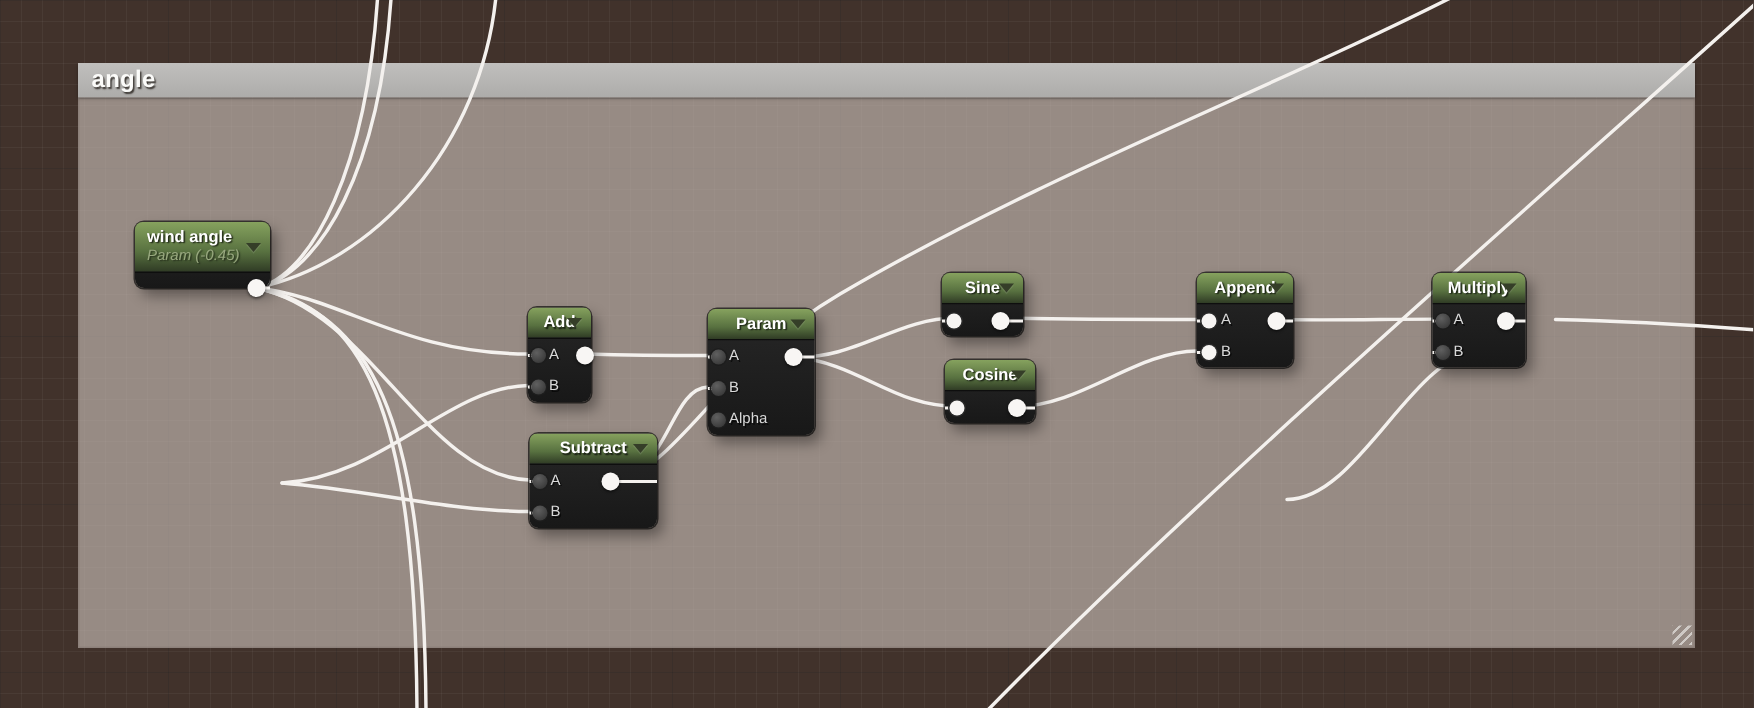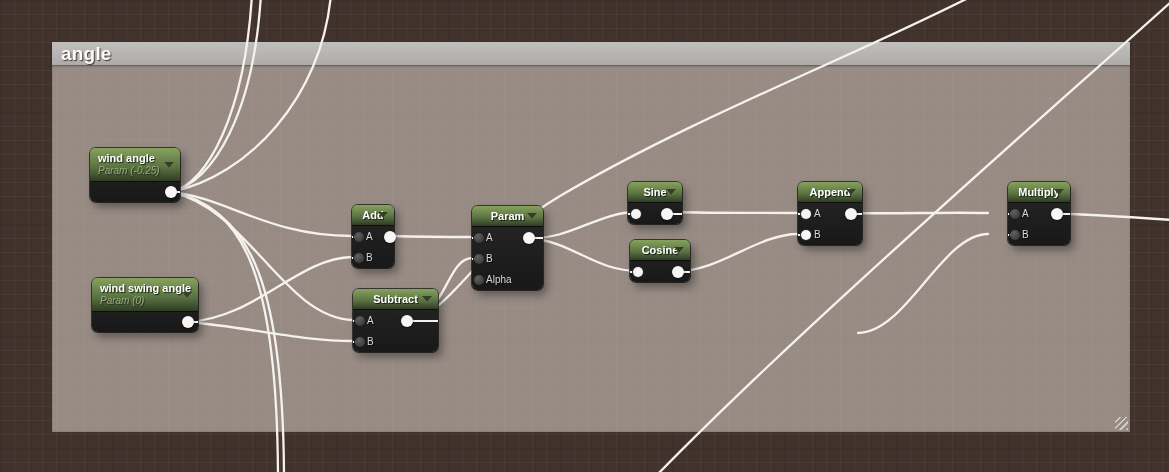--- a/index.html
+++ b/index.html
@@ -21,21 +21,21 @@
     background:rgba(208,199,192,0.60);
     box-shadow:inset 0 0 0 1px rgba(120,110,104,.35);
   }
   .comment-header{
     position:absolute; left:0; top:0; right:0; height:23px;
     background:linear-gradient(#c0bfbd,#adacaa);
     box-shadow:0 1px 2px rgba(0,0,0,.35);
     display:flex; align-items:center;
   }
   .comment-title{
-    font-size:19px; font-weight:bold; color:#fbfbf9; padding-left:9px;
+    font-size:16px; font-weight:bold; color:#fbfbf9; padding-left:9px;
     text-shadow:1px 1px 1px rgba(40,35,30,.85); letter-spacing:.2px;
   }
   .resize-handle{
     position:absolute; right:2px; bottom:2px; width:13px; height:13px; opacity:.55;
     background:repeating-linear-gradient(135deg, transparent 0 3px, #fdfdfb 3px 4.5px);
   }
   
   #wires{position:absolute; left:0; top:0; pointer-events:none;}
   #wires path{fill:none; stroke:#f4f1ee; stroke-width:2.3; stroke-linecap:round;}
   
@@ -114,43 +114,32 @@
       <path d="M851,213 C898,214 942,212 988,213"></path>
       <path d="M858,333 C906,333 942,234 988,234"></path>
       <path d="M1037,213 C1090,214 1132,217 1172,220"></path>
     </g>
     <g>
       <path d="M656,476 C798,330 1042,118 1182,-8"></path>
       <path d="M409,320 C452,314 478,244 560,196 C700,114 856,56 980,-8"></path>
     </g>
   </svg>
 
-  <div class="node" style="left:90px;top:148px;width:90px;height:54px">
+  <div class="node" style="left:90px;top:148px;width:90px;height:44px">
     <div class="nhead param">
       <span class="ntitle">wind angle</span>
-      <span class="nsub">Param (-0.25)</span>
+      <span class="nsub">Param (-0.45)</span>
       <span class="tri"></span>
     </div>
     <div class="nbody outrow" style="top:33px">
       <span class="stub" style="left:81px;right:0"></span>
       <span class="pin-out" style="left:75px"></span>
     </div>
   </div>
 
-  <div class="node" style="left:92px;top:278px;width:106px;height:54px">
-    <div class="nhead param">
-      <span class="ntitle">wind swing angle</span>
-      <span class="nsub">Param (0)</span>
-      <span class="tri"></span>
-    </div>
-    <div class="nbody outrow" style="top:33px">
-      <span class="stub" style="left:96px;right:0"></span>
-      <span class="pin-out" style="left:90px"></span>
-    </div>
-  </div>
 
   <div class="node" style="left:352px;top:205px;width:42px">
     <div class="nhead">
       <span class="ntitle">Add</span>
       <span class="tri"></span>
     </div>
     <div class="nbody">
       <div class="prow">
         <span class="stub" style="left:0;width:7px"></span>
         <span class="pin-in"></span>
@@ -257,21 +246,21 @@
       </div>
       <div class="prow">
         <span class="stub" style="left:0;width:9px"></span>
         <span class="pin-in lit" style="left:3px"></span>
         <span class="plabel" style="padding-left:16px">B</span>
       </div>
     </div>
   </div>
 
 
-  <div class="node" style="left:1008px;top:182px;width:62px">
+  <div class="node" style="left:955px;top:182px;width:62px">
     <div class="nhead">
       <span class="ntitle">Multiply</span>
       <span class="tri"></span>
     </div>
     <div class="nbody">
       <div class="prow">
         <span class="stub" style="left:0;width:7px"></span>
         <span class="pin-in"></span>
         <span class="plabel">A</span>
         <span class="stub" style="left:55px;right:0"></span>

